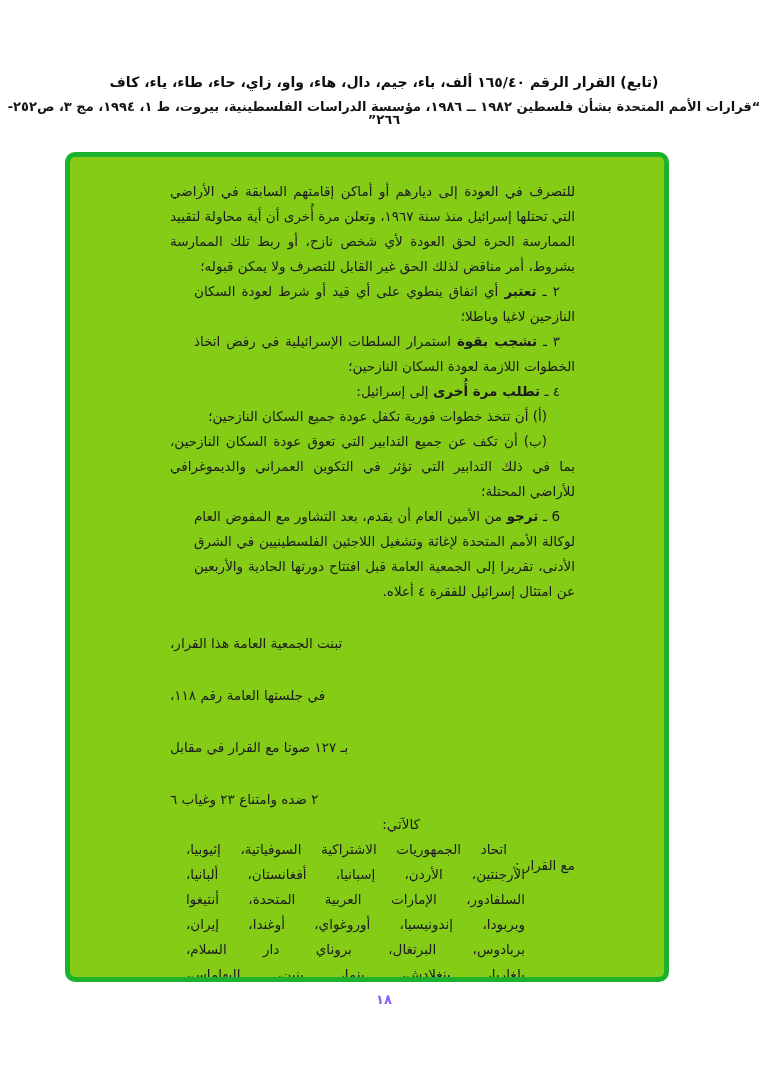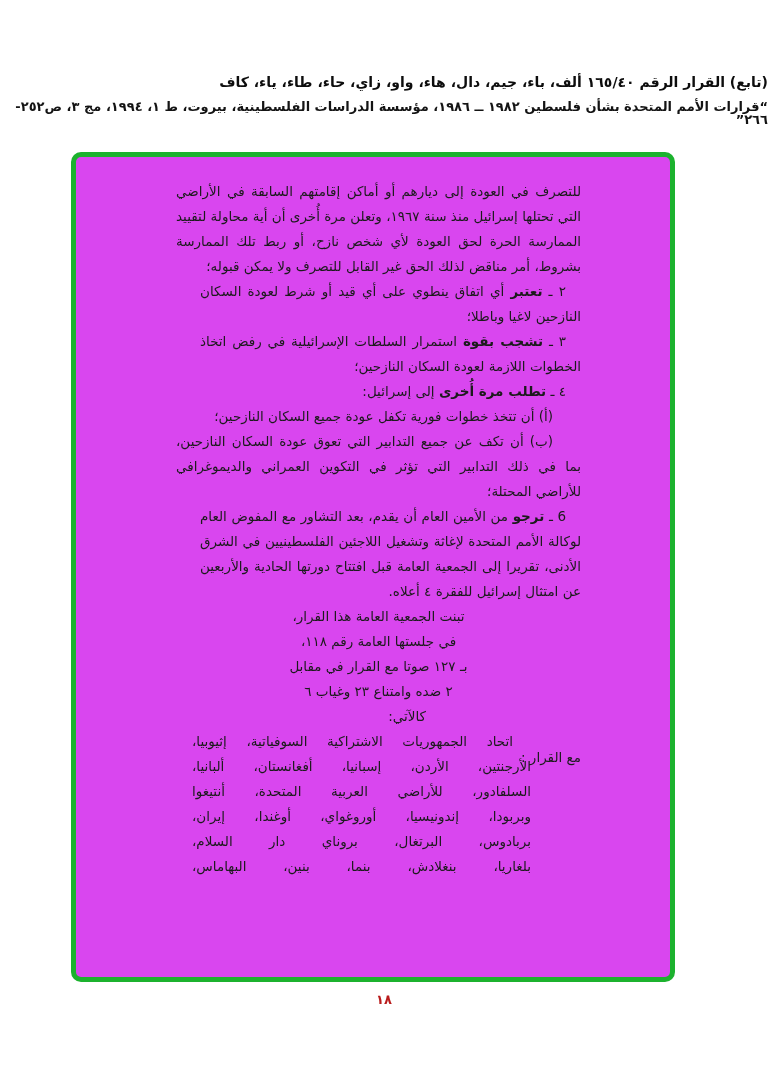--- a/index.html
+++ b/index.html
@@ -6,70 +6,70 @@
   .page{
     position:relative;
     width:768px;height:1085px;
     background:#ffffff;
     font-family:"DejaVu Sans",sans-serif;
     color:#1a1a1a;
     direction:rtl;
     overflow:hidden;
   }
   
-  .header{position:absolute;top:72px;left:0;right:0;}
+  .header{position:absolute;top:72px;left:0;right:0;text-align:center;}
   .header-title{
     font-size:14px;font-weight:700;color:#0d0d0d;letter-spacing:0;
     line-height:20px;
   }
   .header-citation{
     margin-top:8px;
     font-size:13px;font-weight:700;color:#141414;
     line-height:13px;
   }
   
   .green-box{
-    position:absolute;left:71px;top:152px;
+    position:absolute;left:65px;top:152px;
     width:604px;height:830px;
     box-sizing:border-box;
     border:5px solid #1cb22e;
     border-radius:10px;
     overflow:hidden;
-    background:#d946ef;
+    background:#84cc16;
   }
   .text-column{
     box-sizing:border-box;
     padding:22px 89px 0 100px;
     direction:rtl;
     font-size:13.5px;
     line-height:25px;
     color:#1b1b1b;
   }
   .text-column p{margin:0;text-align:justify;}
   .para{margin-left:0;margin-right:38px;}
   .para.indent-num{text-indent:15px;margin-left:24px;}
   .para.indent-let{text-indent:28px;}
   .lead-bold{font-weight:700;}
   
   .adoption{margin:0;}
-  .adoption-line{text-align:center;}
+  .adoption-line{text-align:left;margin-top:27px;}
   .adoption-tail{text-align:right;padding-right:155px;}
   
   .vote-for{position:relative;margin-top:0;}
   .vote-label{position:absolute;right:0;top:0;white-space:nowrap;margin-top:16px;}
   .country-line{
     margin-right:50px;margin-left:16px;
     text-align:justify;text-align-last:justify;
   }
   .country-line.first{margin-right:68px;}
   
   .page-number{
     position:absolute;top:992px;left:0;right:0;
     text-align:center;
-    font-size:13px;font-weight:700;color:#b91c1c;
+    font-size:13px;font-weight:700;color:#8b5cf6;
   }
 </style>
 </head>
 <body>
 
 <div class="page">
 
   <div class="header">
     <div class="header-title">(تابع) القرار الرقم ١٦٥/٤٠ ألف، باء، جيم، دال، هاء، واو، زاي، حاء، طاء، ياء، كاف</div>
     <div class="header-citation">“قرارات الأمم المتحدة بشأن فلسطين ١٩٨٢ ــ ١٩٨٦، مؤسسة الدراسات الفلسطينية، بيروت، ط ١، ١٩٩٤، مج ٣، ص٢٥٢- ٢٦٦”</div>
@@ -88,21 +88,21 @@
           <div class="adoption-line">تبنت الجمعية العامة هذا القرار،</div>
           <div class="adoption-line">في جلستها العامة رقم ١١٨،</div>
           <div class="adoption-line">بـ ١٢٧ صوتا مع القرار في مقابل</div>
           <div class="adoption-line">٢ ضده وامتناع ٢٣ وغياب ٦</div>
           <div class="adoption-tail">كالآتي:</div>
         </div>
         <div class="vote-for">
           <div class="vote-label">مع القرار :</div>
           <div class="country-line first">اتحاد الجمهوريات الاشتراكية السوفياتية، إثيوبيا،</div>
           <div class="country-line">الأرجنتين، الأردن، إسبانيا، أفغانستان، ألبانيا،</div>
-          <div class="country-line">السلفادور، للأراضي العربية المتحدة، أنتيغوا</div>
+          <div class="country-line">السلفادور، الإمارات العربية المتحدة، أنتيغوا</div>
           <div class="country-line">وبربودا، إندونيسيا، أوروغواي، أوغندا، إيران،</div>
           <div class="country-line">بربادوس، البرتغال، بروناي دار السلام،</div>
           <div class="country-line">بلغاريا، بنغلادش، بنما، بنين، البهاماس،</div>
         </div>
       </div>
   </div>
 
   <div class="page-number">١٨</div>
 
 </div>

